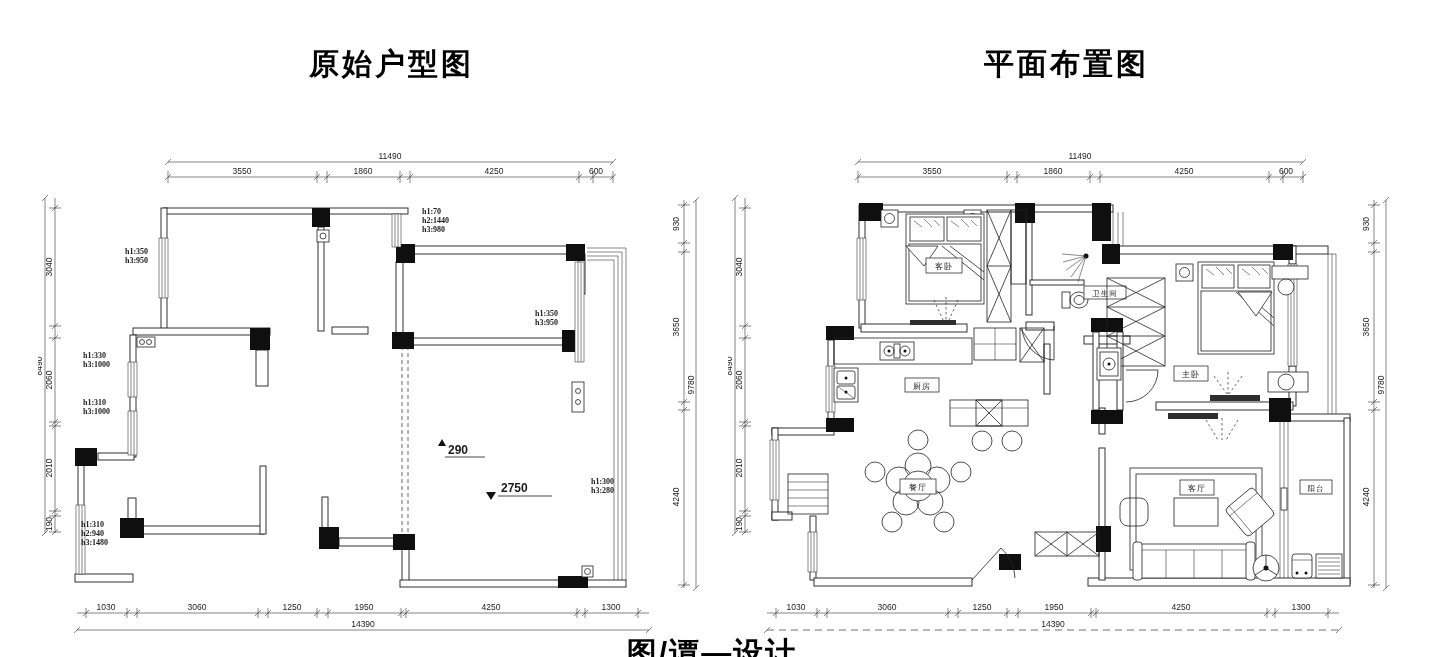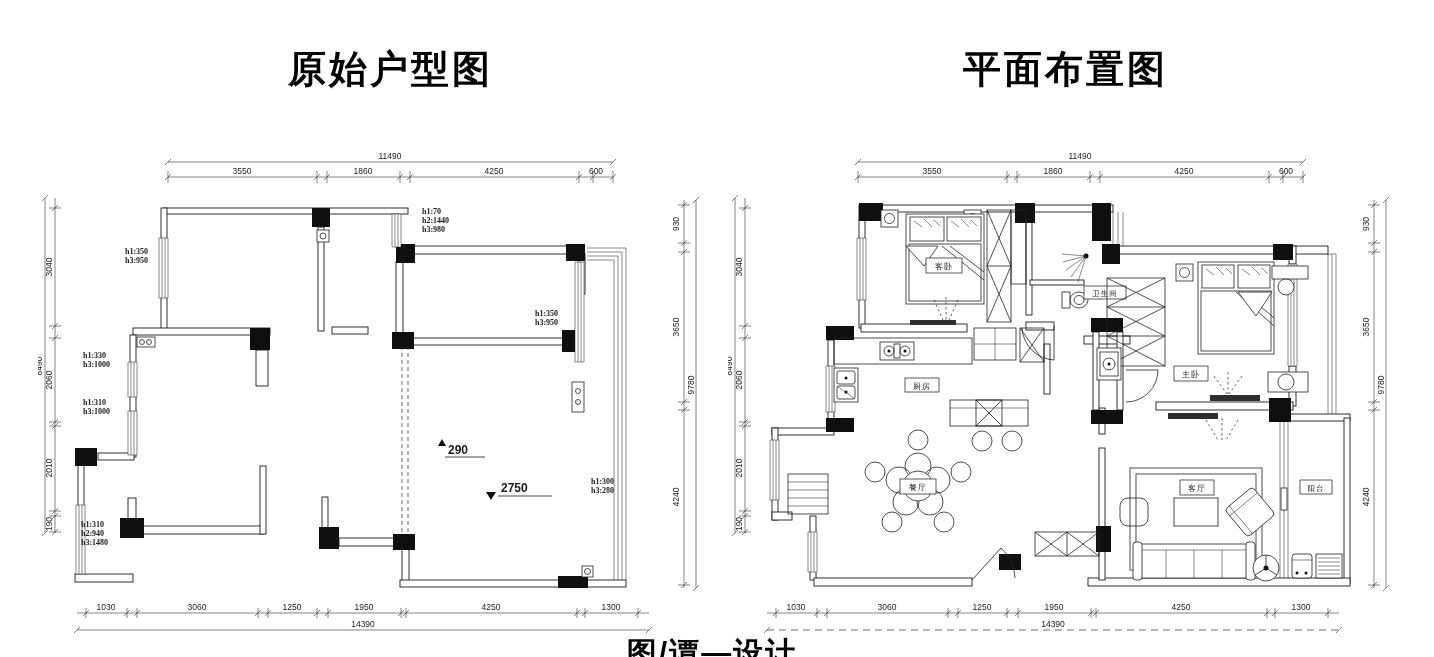--- a/index.html
+++ b/index.html
@@ -1,18 +1,18 @@
 <!DOCTYPE html>
 <html><head>
 <meta charset="utf-8">
 <style>
   html,body{margin:0;padding:0;}
   body{width:1434px;height:657px;overflow:hidden;background:#fff;position:relative;
        font-family:"Liberation Sans",sans-serif;color:#111;}
-  .title{position:absolute;font-size:38px;font-weight:700;letter-spacing:3px;color:#000;}
+  .title{position:absolute;font-size:30px;font-weight:700;letter-spacing:3px;color:#000;margin-left:21px;}
   #title-left{left:288px;top:44px;}
   #title-right{left:963px;top:44px;text-align:center;}
   #footer{position:absolute;left:712px;top:633px;transform:translateX(-50%);
           font-size:30px;font-weight:700;letter-spacing:2px;color:#000;}
   .pane{position:absolute;top:118px;width:672px;height:505px;margin-top:32px;}
   #pane-left{left:38px;}
   #pane-right{left:728px;}
   svg{display:block;}
   
   .w{fill:#ffffff;stroke:#1c1c1c;stroke-width:0.9;}

